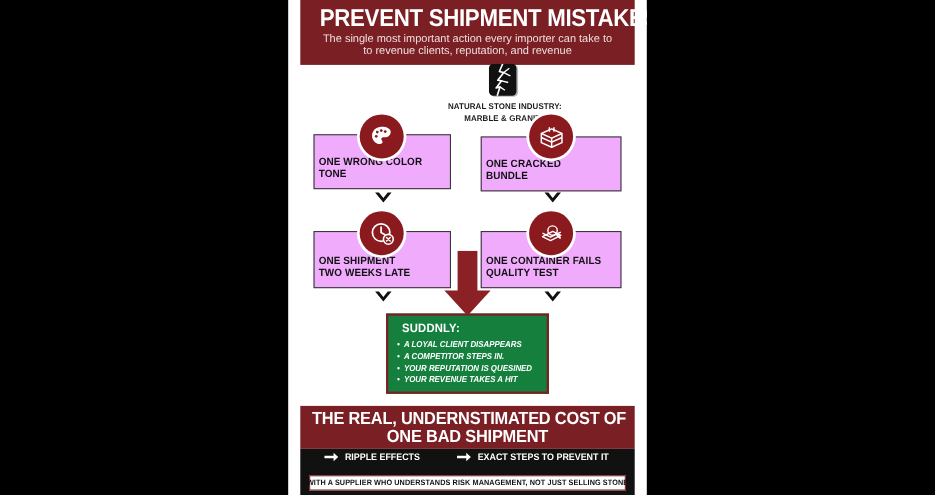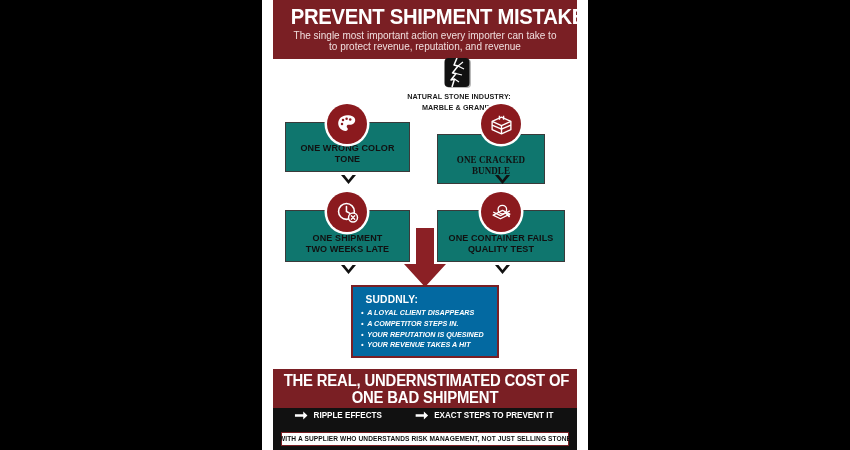--- a/index.html
+++ b/index.html
@@ -68,22 +68,22 @@
     line-height: 9px;
     transform: scaleX(0.95);
     letter-spacing: 0.1px;
   }
 
   
   .fbox {
     position: absolute;
     box-sizing: border-box;
     border: 1.3px solid #3a3a3a;
-    background: #0f766e;
-    text-align: center;
+    background: #f0abfc;
+    text-align: left;
   }
   .fbox-label {
     position: absolute;
     left: 0; right: 0; bottom: 7px;
     color: #111111;
     font-weight: bold;
     font-size: 9.6px;
     line-height: 11px;
     transform: scaleX(0.94);
     letter-spacing: 0.1px;
@@ -102,21 +102,21 @@
   .chevron { position: absolute; }
 
   .bigarrow { position: absolute; }
 
   
   .sudden {
     position: absolute;
     left: 89px; top: 285px;
     width: 148px; height: 73px;
     box-sizing: border-box;
-    background: #0369a1;
+    background: #15803d;
     border: 2px solid #7a1f24;
     padding: 6px 8px 4px 8px;
   }
   .sudden-title {
     color: #ffffff;
     font-weight: bold;
     font-size: 11px;
     line-height: 12px;
     transform: scaleX(0.93);
     margin-bottom: 3px;
@@ -205,21 +205,21 @@
 </style>
 </head>
 <body>
 
 <div id="stage">
   <div id="page">
 
     <div class="header">
       <div class="header-title">PREVENT SHIPMENT MISTAKES</div>
       <div class="header-sub">The single most important action every importer can take to</div>
-      <div class="header-sub">to protect revenue, reputation, and revenue</div>
+      <div class="header-sub">to revenue clients, reputation, and revenue</div>
     </div>
 
     <div class="logo-wrap">
       <svg class="logo-mark" width="30" height="32" viewBox="0 0 30 32">
         <rect x="2" y="1" width="25" height="29" rx="4" fill="#b9b9b9"></rect>
         <rect x="0.5" y="0" width="25" height="29" rx="4" fill="#111111"></rect>
         <path d="M13 0 L10 7 L14 8 L8.5 15 L12 15.5 L7 22 L10.5 21 L8 29" stroke="#ffffff" stroke-width="1.5" fill="none" stroke-linejoin="round"></path>
         <path d="M14 8 L19 4 M14 8 L20 11 M12 15.5 L18 17 M10.5 21 L15 24" stroke="#ffffff" stroke-width="1.2" fill="none"></path>
       </svg>
       <div class="logo-text">NATURAL STONE INDUSTRY:</div>
@@ -235,21 +235,21 @@
     <div class="badge" style="left:65px; top:104px;">
       <svg width="24" height="24" viewBox="0 0 24 24">
         <path d="M12 3.2c-5 0-8.8 3.6-8.8 8.1 0 4.4 3.5 7.6 7.3 7.6 1.6 0 2.3-.9 2.3-1.8 0-.6-.3-1-.6-1.4-.3-.4-.5-.8-.5-1.3 0-.9.8-1.6 1.8-1.6h1.4c3 0 5.3-2 5.3-4.8 0-3-3.2-4.8-8.2-4.8z" fill="#ffffff"></path>
         <circle cx="8.0" cy="8.1" r="1.25" fill="#8b1a1e"></circle>
         <circle cx="11.6" cy="6.7" r="1.25" fill="#8b1a1e"></circle>
         <circle cx="15.2" cy="7.6" r="1.25" fill="#8b1a1e"></circle>
         <circle cx="7.0" cy="11.9" r="1.25" fill="#8b1a1e"></circle>
       </svg>
     </div>
 
-    <div class="fbox" style="left:175px; top:134px; width:108px; height:50px;font-family:Liberation Serif, serif;">
+    <div class="fbox" style="left:175px; top:124px; width:128px; height:50px;">
       <div class="fbox-label">
         <div>ONE CRACKED</div>
         <div>BUNDLE</div>
       </div>
     </div>
     <div class="badge" style="left:219px; top:104px;">
       <svg width="25" height="25" viewBox="0 0 24 24">
         <g stroke="#ffffff" stroke-width="1.3" fill="none" stroke-linejoin="round">
           <path d="M3 9 L12 5 L21 9 L21 17 L12 21 L3 17 Z"></path>
           <path d="M3 9 L12 13 L21 9"></path>

